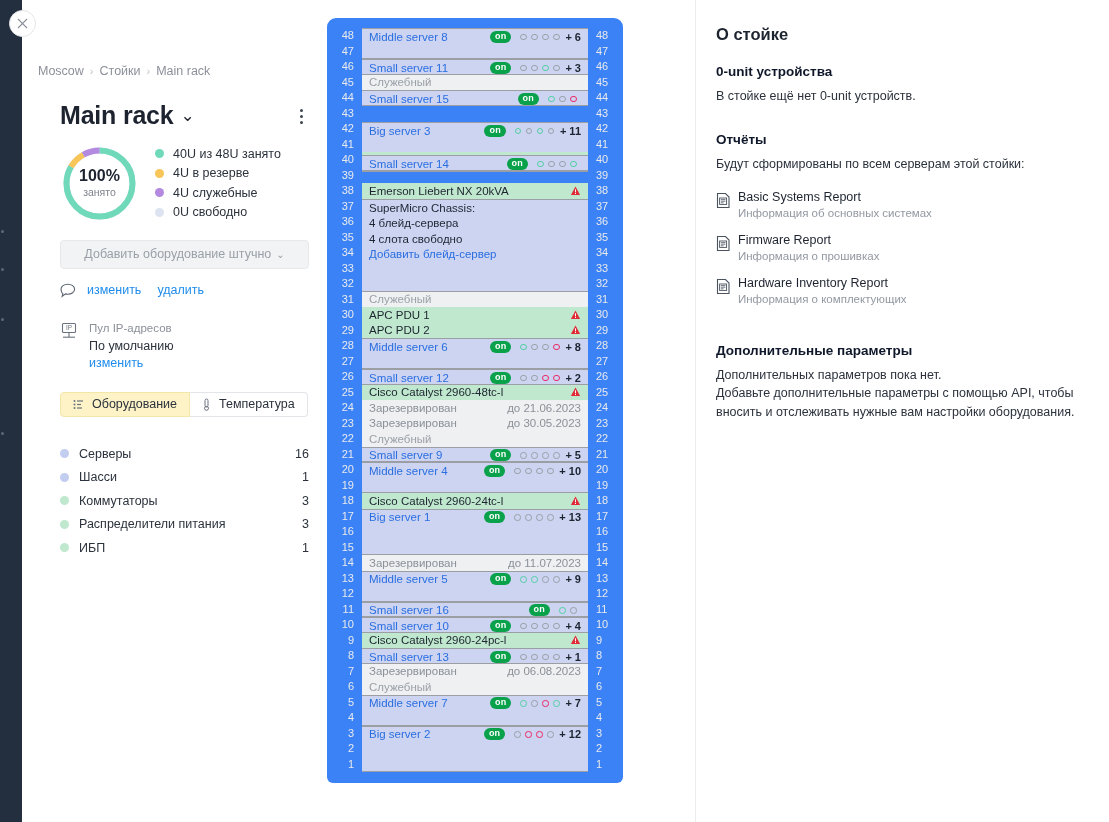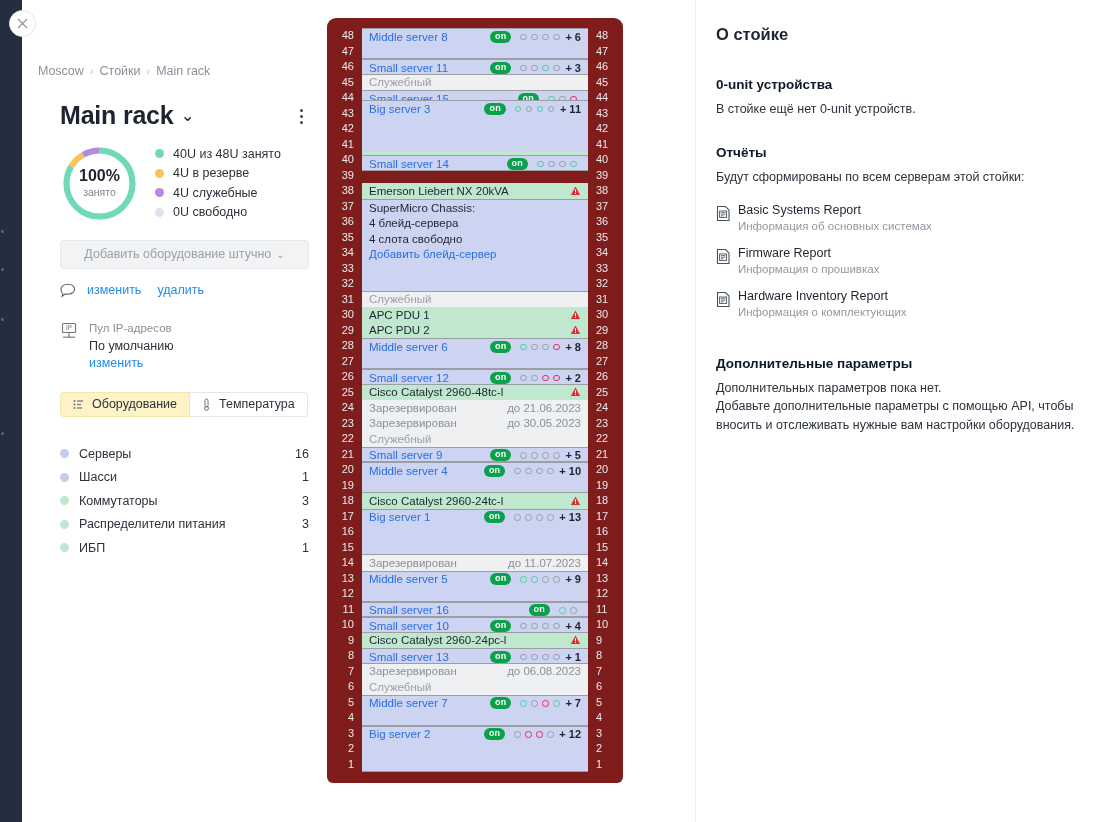--- a/index.html
+++ b/index.html
@@ -145,21 +145,21 @@
 
   
   .rackcol {
     flex: 0 0 368px; width: 368px;
     position: relative;
     padding-top: 18px;
   }
   .rack-frame {
     margin-left: 0;
     width: 296px;
-    background: #7f1d1d;
+    background: #3b82f6;
     border-radius: 9px 9px 6px 6px;
     padding: 10px 9px 11px 9px;
     display: flex;
   }
   .rack-nums {
     width: 26px; flex: 0 0 26px;
     display: flex; flex-direction: column;
   }
   .rack-nums.right { text-align: left; padding-left: 8px; }
   .rack-nums.left { text-align: right; padding-right: 8px; }
@@ -213,21 +213,21 @@
   .chassis-block { padding: 1px 7px 0 7px; }
   .chassis-line { font-size: 11.5px; color: #1d2430; height: 15.5px; line-height: 15.5px; }
   .chassis-line.link { color: #2a6ee0; cursor: pointer; }
 
   
   .rightcol {
     flex: 1 1 auto;
     border-left: 1px solid #ececee;
     padding: 25px 22px 0 20px;
   }
-  .r-h1 { font-size: 16.5px; font-weight: bold; color: #1d2430; margin: 0 0 33px 0; }
+  .r-h1 { font-size: 16.5px; font-weight: bold; color: #1d2430; margin: 0 0 20px 0; }
   .r-h2 { font-size: 13.5px; font-weight: bold; color: #0f172a; margin: 0 0 8px 0; }
   .r-p { font-size: 12.5px; color: #2b323c; line-height: 1.45; margin: 0; }
   .r-gap { height: 27px; }
   .reports { margin-top: 17px; }
   .report-row { display: flex; margin-bottom: 14px; }
   .report-ico { flex: 0 0 22px; padding-top: 2px; }
   .report-name { font-size: 12.5px; color: #1d2430; }
   .report-desc { font-size: 11.5px; color: #9298a1; margin-top: 3px; }
   .r-links { margin-top: 14px; display: flex; }
   .r-links .lnk + .lnk { margin-left: 17px; }
@@ -479,21 +479,21 @@
             <div class="slot-line">
               <span class="dev-name">Small server 15</span>
               <span class="chip-on">on</span>
               <span class="dots">
                 <span class="dot-ring ok"></span>
                 <span class="dot-ring "></span>
                 <span class="dot-ring err"></span>
               </span>
             </div>
           </div>
-          <div class="rack-slot slot-dev" style="top: 72px; height: 60px;">
+          <div class="rack-slot slot-dev" style="top: 94px; height: 50px;">
             <div class="slot-line">
               <span class="dev-name">Big server 3</span>
               <span class="chip-on">on</span>
               <span class="dots">
                 <span class="dot-ring ok"></span>
                 <span class="dot-ring "></span>
                 <span class="dot-ring ok"></span>
                 <span class="dot-ring "></span>
                 <span class="dots-more">+ 11</span>
               </span>

